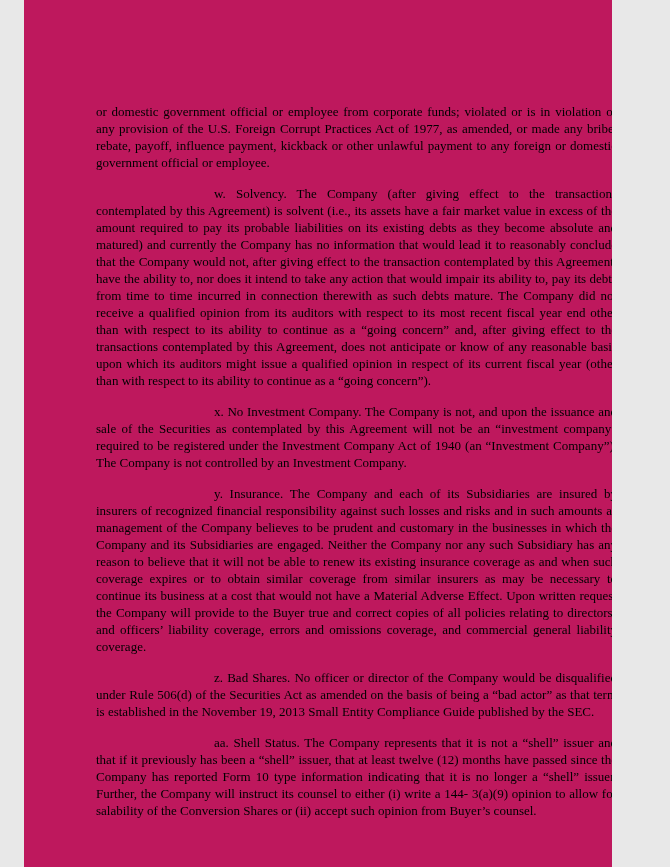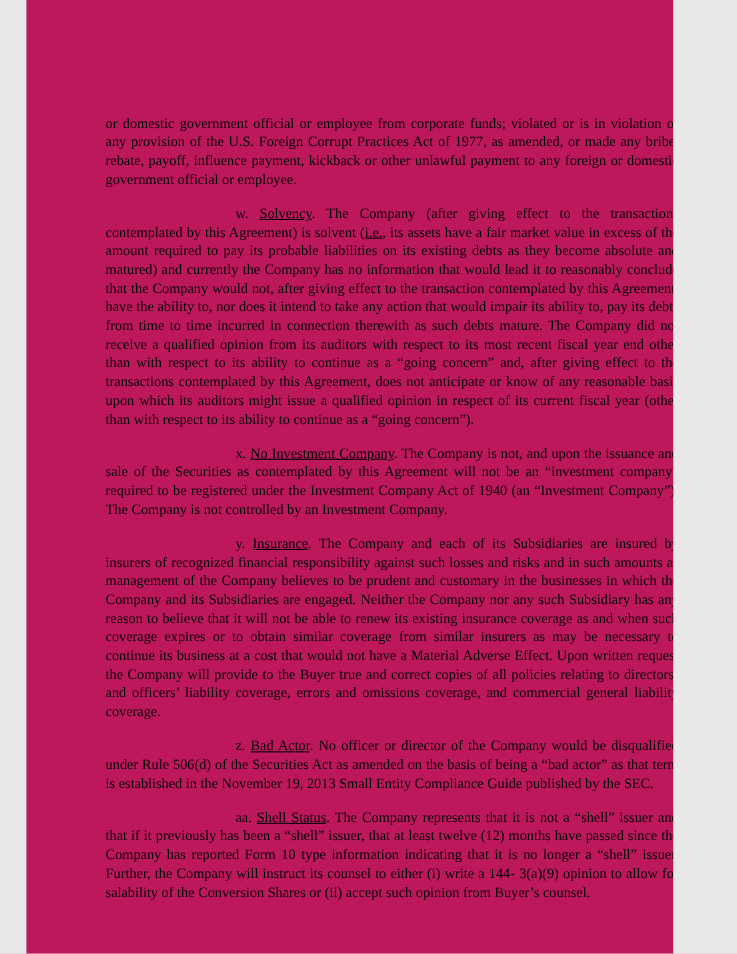--- a/index.html
+++ b/index.html
@@ -27,21 +27,20 @@
     margin: 0 0 14px 0;
     font-size: 13px;
     line-height: 17px;
     text-align: justify;
     color: #000000;
   }
   p.para.indent {
     text-indent: 118px;
   }
   .u {
-    text-decoration: underline;
   }
   .page-number {
     position: absolute;
     top: 793px;
     left: 0;
     width: 100%;
     text-align: center;
     font-size: 13px;
     line-height: 17px;
     color: #000000;
@@ -49,16 +48,16 @@
 </style>
 </head>
 <body>
 
 <div class="page">
   <div class="content">
       <p class="para"><span class="">or domestic government official or employee from corporate funds; violated or is in violation of any provision of the U.S. Foreign Corrupt Practices Act of 1977, as amended, or made any bribe, rebate, payoff, influence payment, kickback or other unlawful payment to any foreign or domestic government official or employee.</span></p>
       <p class="para indent"><span class="">w. </span><span class="u">Solvency</span><span class="">.  The Company (after giving effect to the transactions contemplated by this Agreement) is solvent (</span><span class="u">i.e.</span><span class="">, its assets have a fair market value in excess of the amount required to pay its probable liabilities on its existing debts as they become absolute and matured) and currently the Company has no information that would lead it to reasonably conclude that the Company would not, after giving effect to the transaction contemplated by this Agreement, have the ability to, nor does it intend to take any action that would impair its ability to, pay its debts from time to time incurred in connection therewith as such debts mature.  The Company did not receive a qualified opinion from its auditors with respect to its most recent fiscal year end other than with respect to its ability to continue as a “going concern” and, after giving effect to the transactions contemplated by this Agreement, does not anticipate or know of any reasonable basis upon which its auditors might issue a qualified opinion in respect of its current fiscal year (other than with respect to its ability to continue as a “going concern”).</span></p>
       <p class="para indent"><span class="">x.  </span><span class="u">No Investment Company</span><span class="">.  The Company is not, and upon the issuance and sale of the Securities as contemplated by this Agreement will not be an “investment company” required to be registered under the Investment Company Act of 1940 (an “Investment Company”). The Company is not controlled by an Investment Company.</span></p>
       <p class="para indent"><span class="">y.  </span><span class="u">Insurance</span><span class="">.  The Company and each of its Subsidiaries are insured by insurers of recognized financial responsibility against such losses and risks and in such amounts as management of the Company believes to be prudent and customary in the businesses in which the Company and its Subsidiaries are engaged. Neither the Company nor any such Subsidiary has any reason to believe that it will not be able to renew its existing insurance coverage as and when such coverage expires or to obtain similar coverage from similar insurers as may be necessary to continue its business at a cost that would not have a Material Adverse Effect. Upon written request the Company will provide to the Buyer true and correct copies of all policies relating to directors’ and officers’ liability coverage, errors and omissions coverage, and commercial general liability coverage.</span></p>
-      <p class="para indent"><span class="">z.  </span><span class="u">Bad Actor</span><span class="">.  No officer or director of the Company would be disqualified under Rule 506(d) of the Securities Act as amended on the basis of being a “bad actor” as that term is established in the November 19, 2013 Small Entity Compliance Guide published by the SEC.</span></p>
+      <p class="para indent"><span class="">z.  </span><span class="u">Bad Shares</span><span class="">.  No officer or director of the Company would be disqualified under Rule 506(d) of the Securities Act as amended on the basis of being a “bad actor” as that term is established in the November 19, 2013 Small Entity Compliance Guide published by the SEC.</span></p>
       <p class="para indent"><span class="">aa. </span><span class="u">Shell Status</span><span class="">.  The Company represents that it is not a “shell” issuer and that if it previously has been a “shell” issuer, that at least twelve (12) months have passed since the Company has reported Form 10 type information indicating that it is no longer a “shell” issuer. Further, the Company will instruct its counsel to either (i) write a 144- 3(a)(9) opinion to allow for salability of the Conversion Shares or (ii) accept such opinion from Buyer’s counsel.</span></p>
     </div>
 </div>
 
 </body></html>

